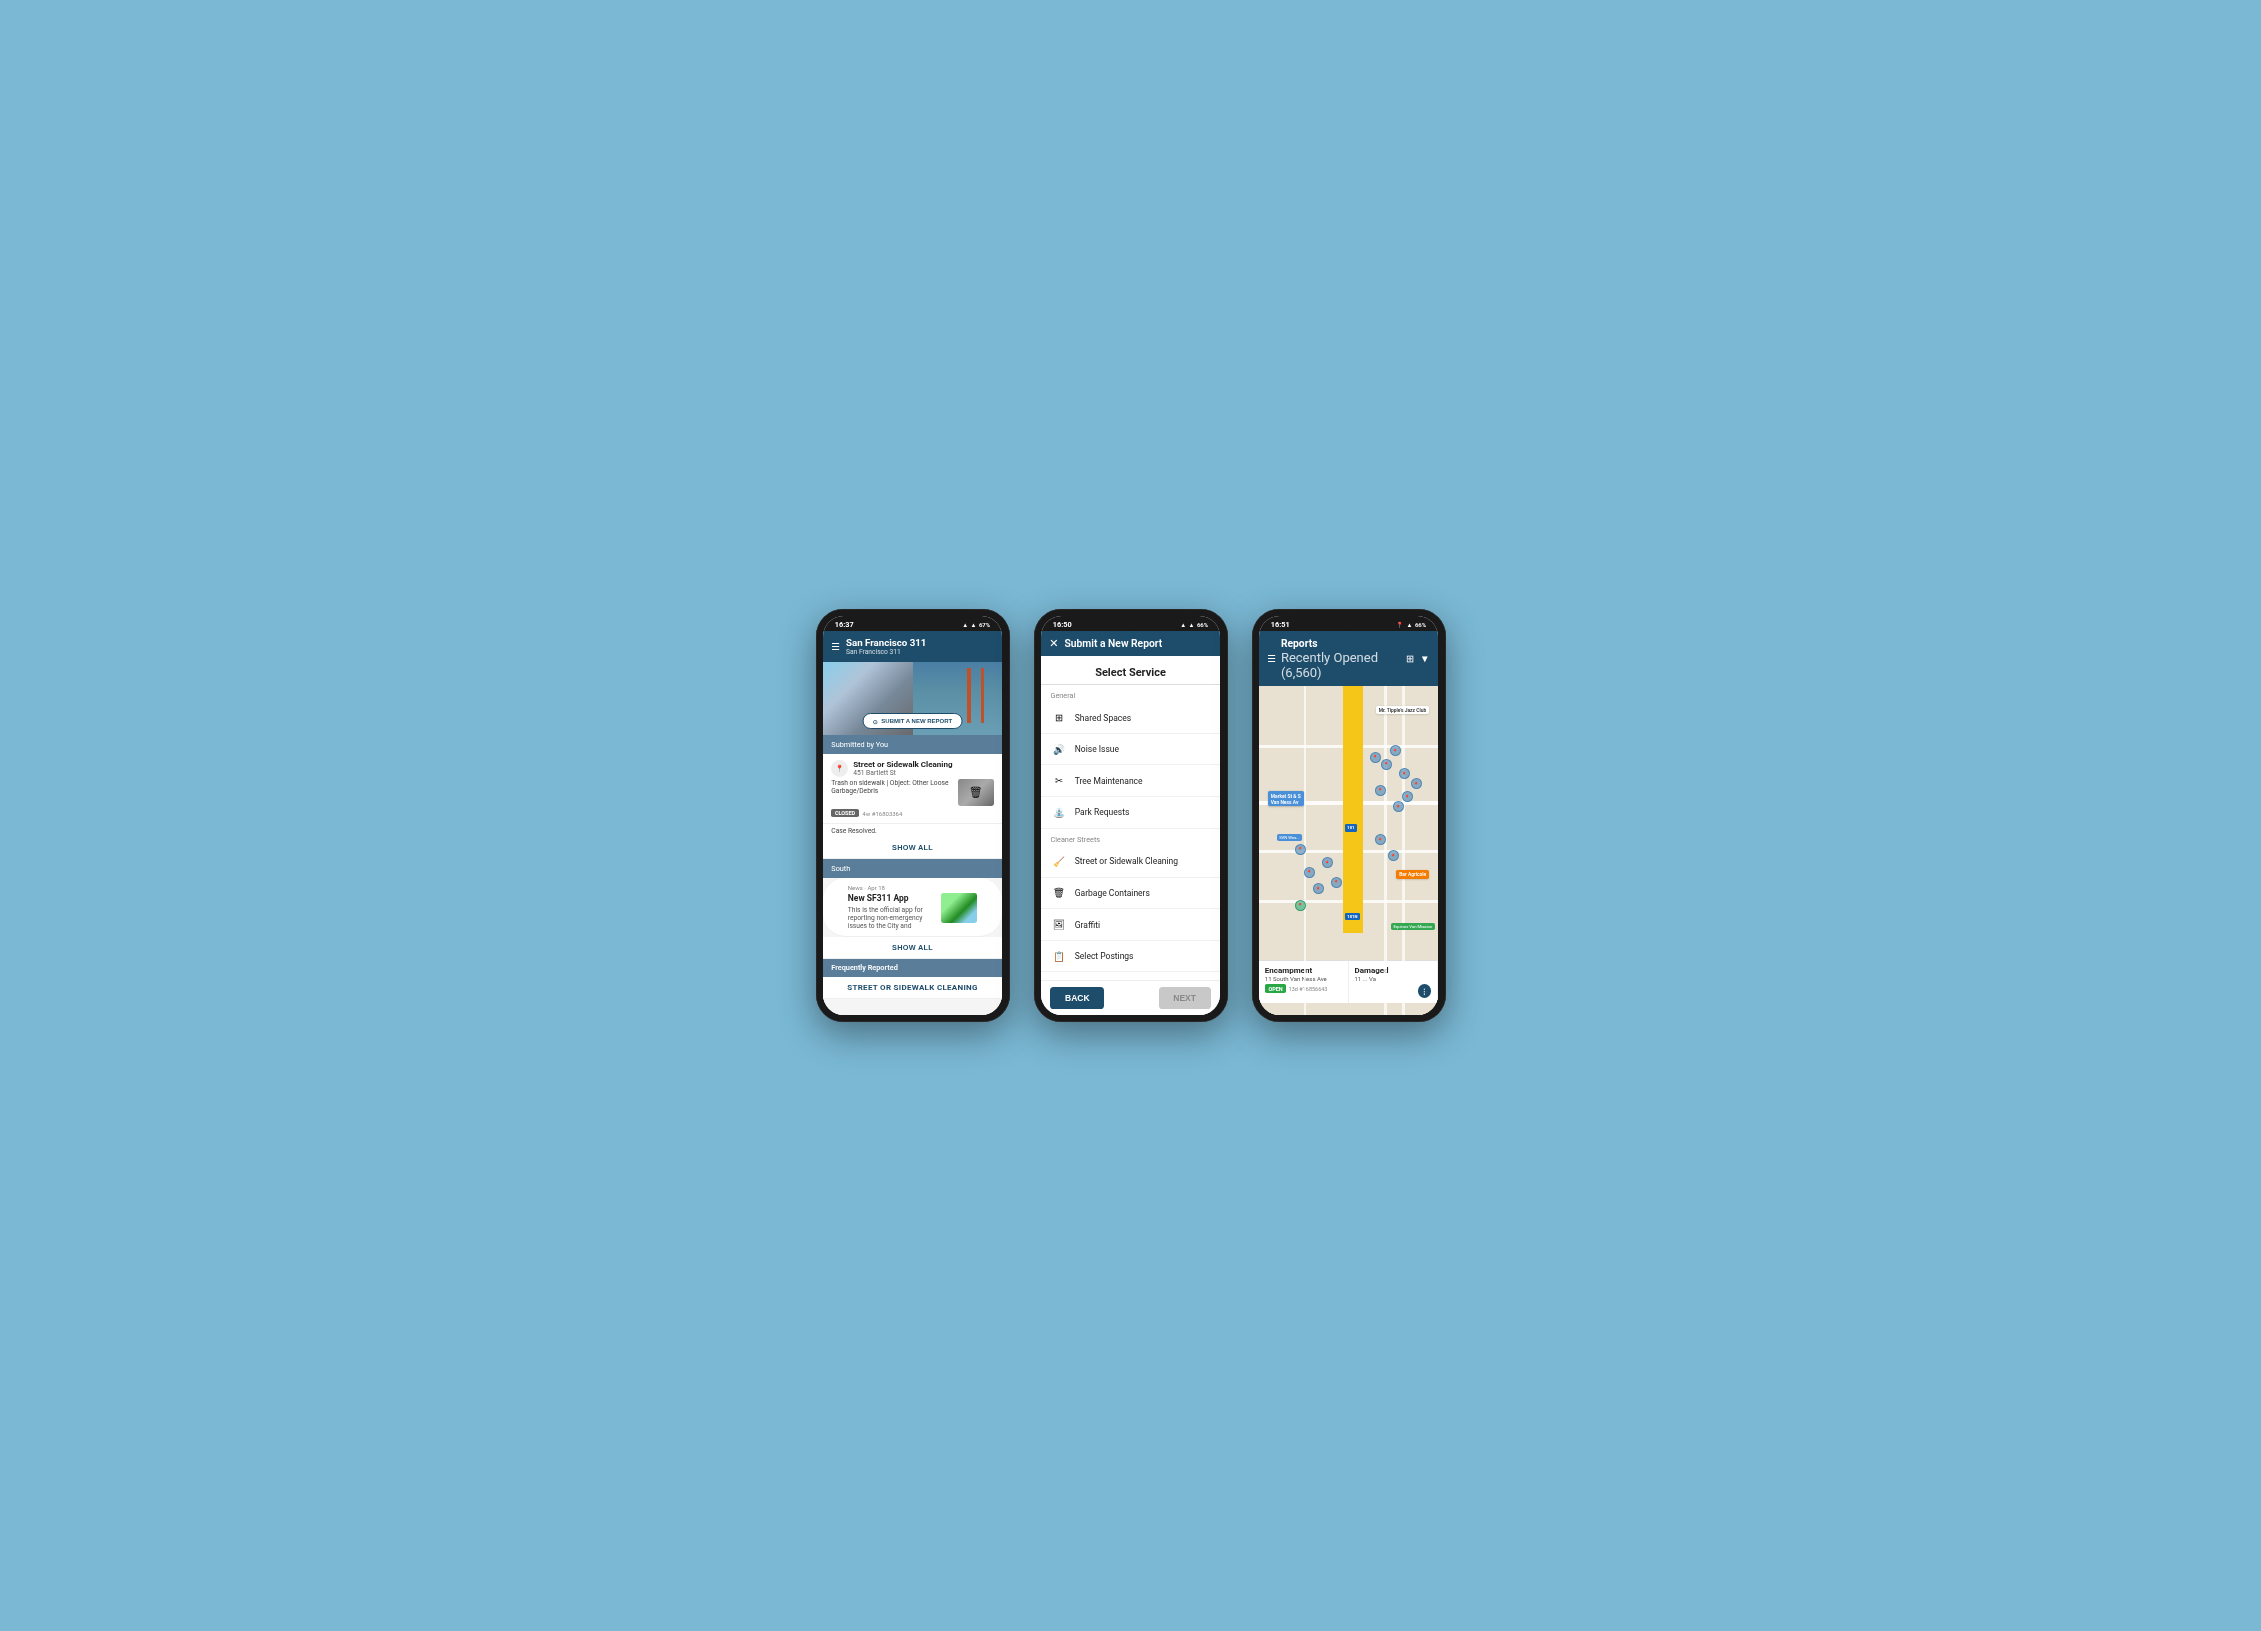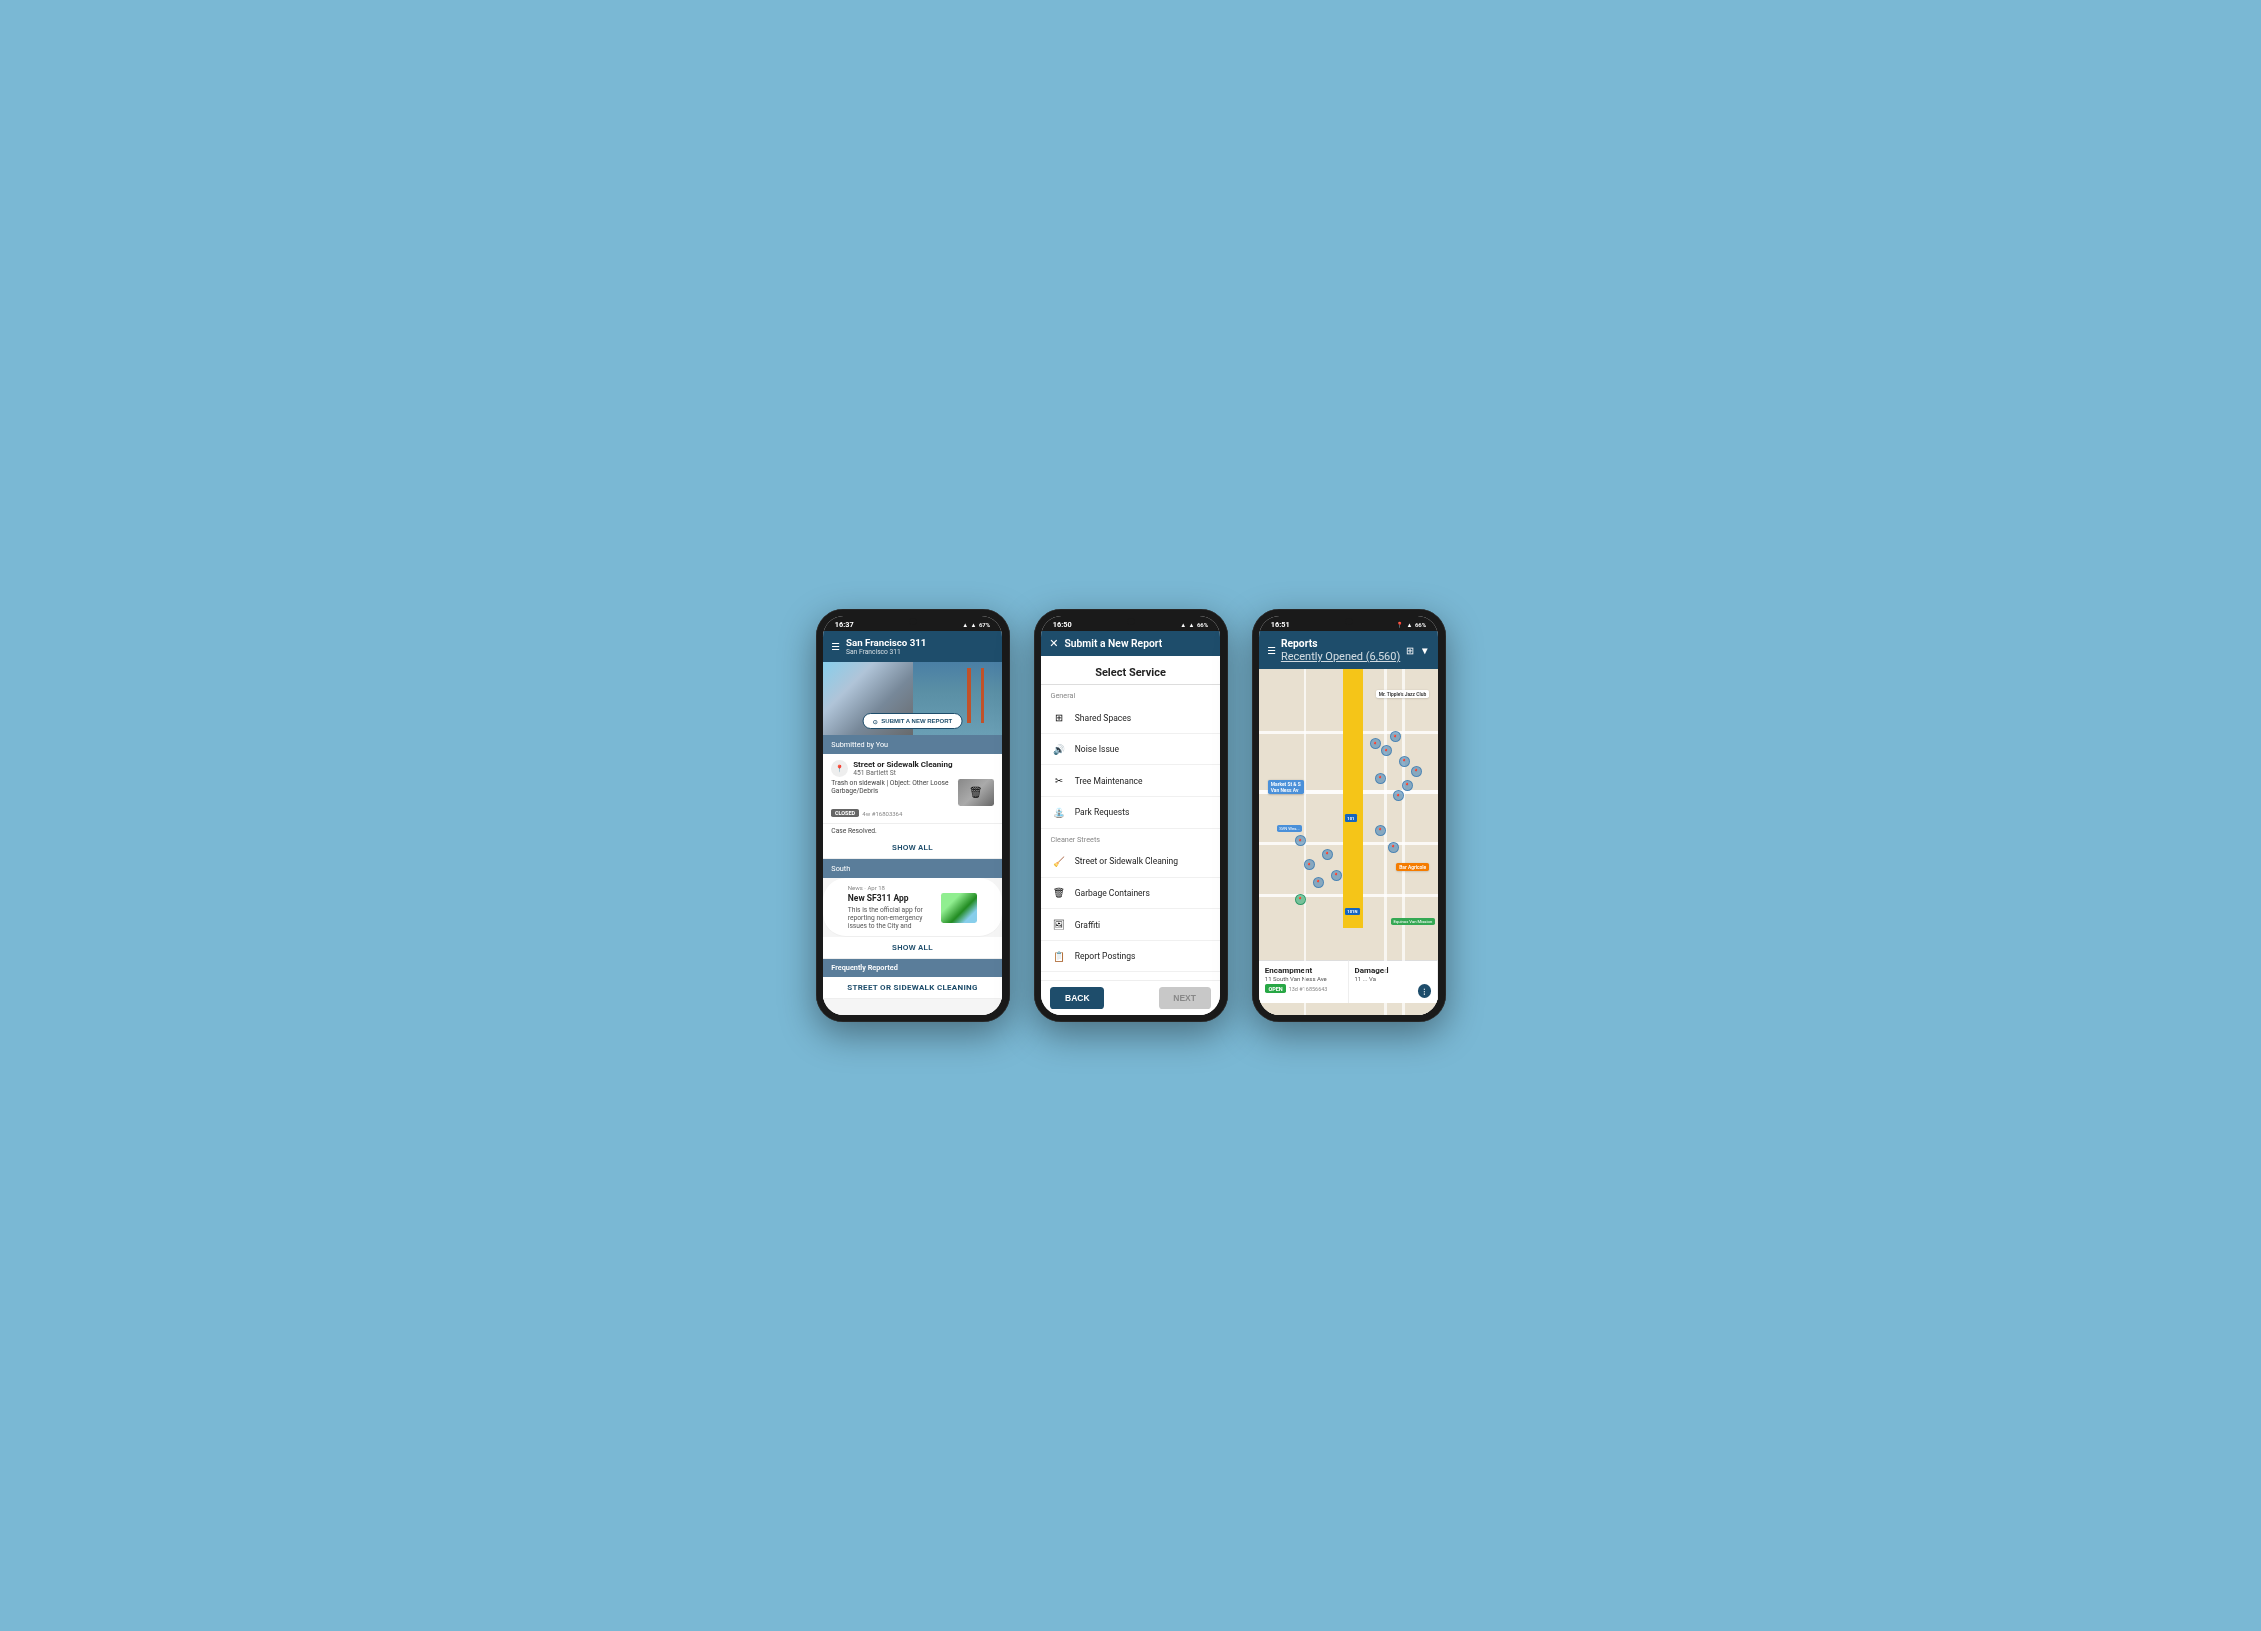--- a/index.html
+++ b/index.html
@@ -328,21 +328,21 @@
       background: #1e4d6b;
       color: white;
       padding: 6px 8.5px;
       display: flex;
       align-items: center;
       gap: 4.9px;
       flex-shrink: 0;
     }
     .phone3-header-text { flex: 1; }
     .phone3-header-text .title { font-size: 10.3px; font-weight: 700; }
-    .phone3-header-text .subtitle { font-size: 11px; opacity: 0.8; text-decoration: underline; }
+    .phone3-header-text .subtitle { font-size: 13px; opacity: 0.8; }
     .header-icons { display: flex; gap: 6px; }
     .header-icon { font-size: 9.7px; cursor: pointer; }
     .map-container {
       flex: 1;
       background: #e8e0d0;
       position: relative;
       overflow: hidden;
     }
     .map-bg {
       width: 100%;
@@ -580,21 +580,21 @@
         <div class="service-item">
           <div class="service-icon">🗑</div>
           <span class="service-label">Garbage Containers</span>
         </div>
         <div class="service-item">
           <div class="service-icon">🖼</div>
           <span class="service-label">Graffiti</span>
         </div>
         <div class="service-item">
           <div class="service-icon">📋</div>
-          <span class="service-label">Report Postings</span>
+          <span class="service-label">Select Postings</span>
         </div>
         <div class="service-item">
           <div class="service-icon">🚧</div>
           <span class="service-label">Blocked Pedestrian Walkway</span>
         </div>
 
       </div>
 
       <div class="phone2-footer">
         <button class="back-btn">BACK</button>

